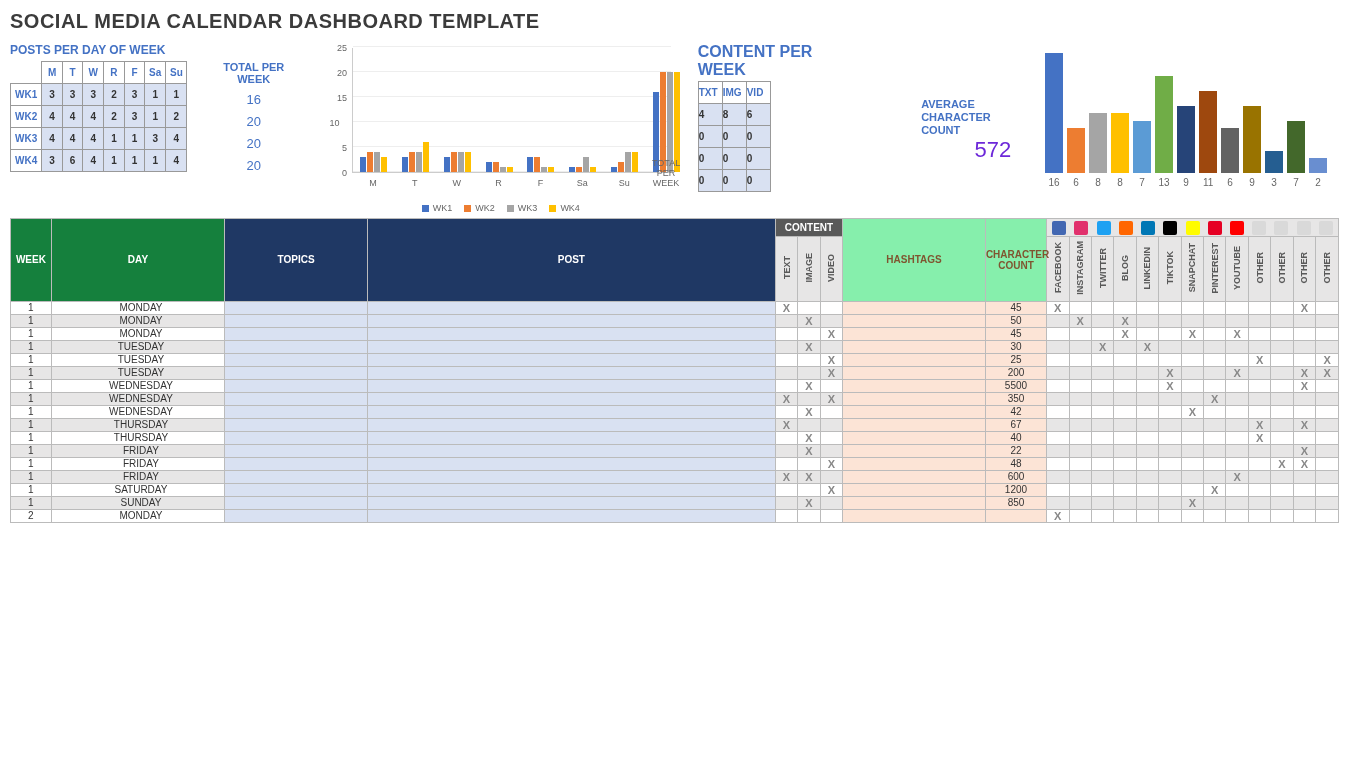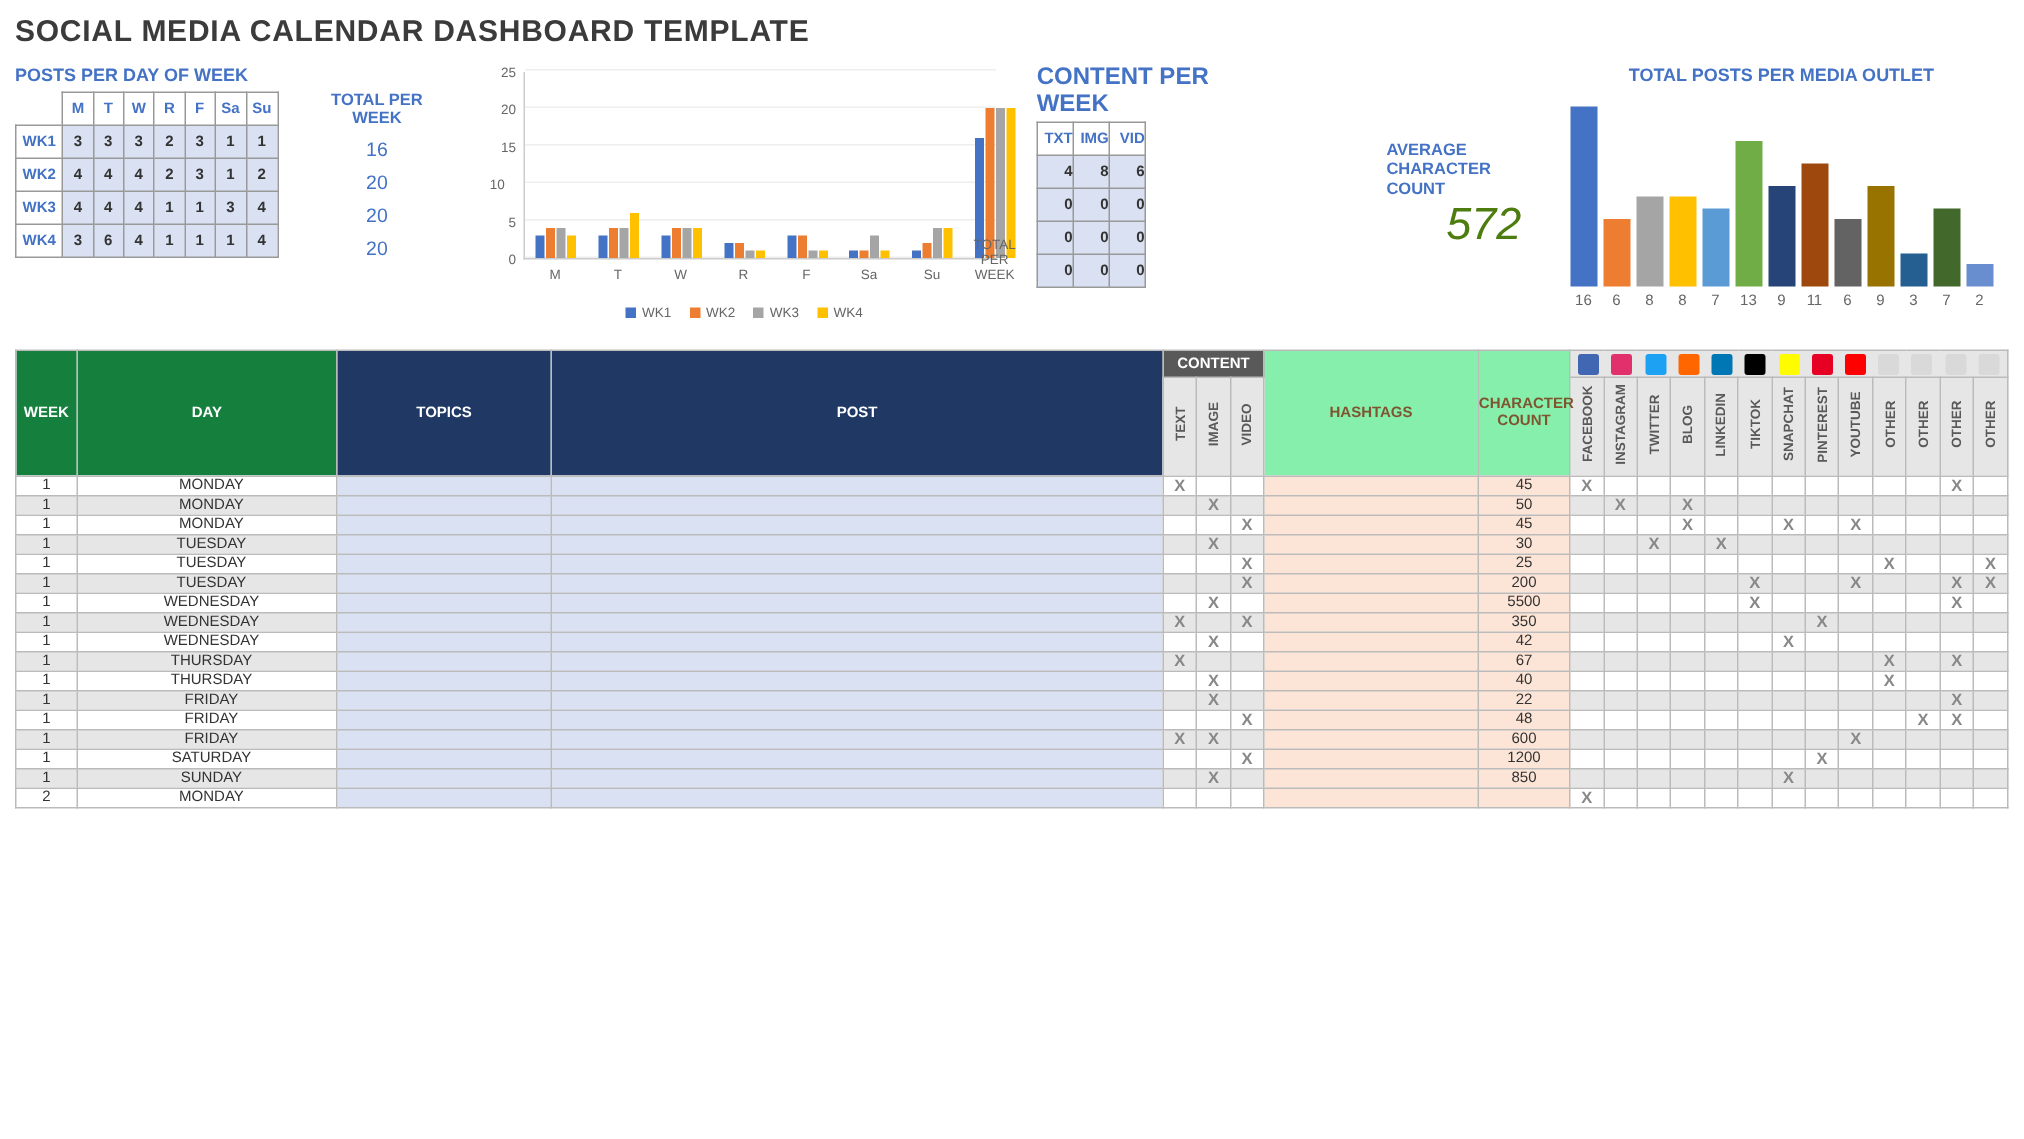--- a/index.html
+++ b/index.html
@@ -1,19 +1,19 @@
 <!DOCTYPE html>
 <html><head>
 <meta charset="utf-8">
 <style>
 * { box-sizing: border-box; margin: 0; padding: 0; }
 body { font-family: Arial, sans-serif; font-size: 11px; background: #fff; padding: 10px; color: #333; }
 .title { font-size: 20px; font-weight: bold; color: #3b3b3b; margin-bottom: 10px; letter-spacing: 0.5px; }
 
-.top-row { display: flex; align-items: flex-start; gap: 22px; margin-bottom: 15px; }
+.top-row { display: flex; align-items: flex-start; gap: 22px; }
 
 
 .ppd-section { }
 .ppd-title { font-size: 12px; font-weight: bold; color: #4472c4; margin-bottom: 4px; }
 .ppd-wrap { display: flex; gap: 20px; align-items: flex-start; }
 .ppd-table { border-collapse: collapse; }
 .ppd-table th, .ppd-table td { border: 1px solid #999; width: 22px; height: 22px; text-align: center; font-size: 10px; }
 .ppd-table th { background: #fff; color: #4472c4; font-weight: bold; }
 .ppd-table td { background: #d9e1f2; font-weight: bold; }
 .ppd-table .rowhdr { background: #fff; color: #4472c4; font-weight: bold; border:1px solid #999; padding:0 4px; }
@@ -29,28 +29,28 @@
 .chart1-group { position: absolute; bottom: 0; display: flex; align-items: flex-end; gap: 1px; }
 .chart1-bar { width: 6px; }
 .chart1-xlabel { position: absolute; bottom: 30px; font-size: 9px; color: #666; text-align: center; }
 .chart1-legend { position: absolute; bottom: 5px; left: 0; right: 0; text-align: center; font-size: 9px; color: #666; }
 .chart1-legend span { margin: 0 4px; }
 .leg-box { display: inline-block; width: 7px; height: 7px; margin-right: 2px; vertical-align: middle; }
 
 
 .cpw-title { font-size: 16px; font-weight: bold; color: #4472c4; margin-bottom: 2px; }
 .cpw-table { border-collapse: collapse; }
-.cpw-table th, .cpw-table td { border: 1px solid #999; width: 24px; height: 22px; text-align: right; font-size: 10px; }
+.cpw-table th, .cpw-table td { border: 1px solid #999; width: 24px; height: 22px; text-align: left; font-size: 10px; }
 .cpw-table th { background: #fff; color: #4472c4; font-weight: bold; }
 .cpw-table td { background: #d9e1f2; font-weight: bold; }
 
 
 .avg-char { text-align: right; align-self: center; }
 .avg-label { color: #4472c4; font-weight: bold; font-size: 11px; line-height: 1.2; }
-.avg-val { color: #4d7c0f; font-size: 30px; font-weight: normal; display: inline-block; margin-left: 8px; vertical-align: middle; font-style: italic; }
+.avg-val { color: #6d28d9; font-size: 22px; font-weight: normal; display: inline-block; margin-left: 8px; vertical-align: middle; }
 
 
 .chart2 { width: 320px; }
 .chart2-title { color: #4472c4; font-weight: bold; font-size: 12px; text-align: center; margin-bottom: 4px; }
 .chart2-bars { display: flex; align-items: flex-end; justify-content: center; gap: 4px; height: 130px; }
 .chart2-bar { width: 18px; }
 .chart2-labels { display: flex; justify-content: center; gap: 4px; margin-top: 4px; }
 .chart2-lbl { width: 18px; text-align: center; font-size: 10px; color: #666; }
 
 
@@ -267,21 +267,20 @@
         </tbody>
     </table>
   </div>
 
   <div class="avg-char">
     <span class="avg-label" style="display:inline-block;max-width:90px;text-align:left;">AVERAGE CHARACTER COUNT</span>
     <span class="avg-val">572</span>
   </div>
 
   <div class="chart2">
-    <div class="chart2-title">TOTAL POSTS PER MEDIA OUTLET</div>
     <div class="chart2-bars" id="chart2-bars">
         <div class="chart2-bar" style="background: rgb(68, 114, 196); height: 120px;"></div>
         <div class="chart2-bar" style="background: rgb(237, 125, 49); height: 45px;"></div>
         <div class="chart2-bar" style="background: rgb(165, 165, 165); height: 60px;"></div>
         <div class="chart2-bar" style="background: rgb(255, 192, 0); height: 60px;"></div>
         <div class="chart2-bar" style="background: rgb(91, 155, 213); height: 52.5px;"></div>
         <div class="chart2-bar" style="background: rgb(112, 173, 71); height: 97.5px;"></div>
         <div class="chart2-bar" style="background: rgb(38, 68, 120); height: 67.5px;"></div>
         <div class="chart2-bar" style="background: rgb(158, 72, 14); height: 82.5px;"></div>
         <div class="chart2-bar" style="background: rgb(99, 99, 99); height: 45px;"></div>

